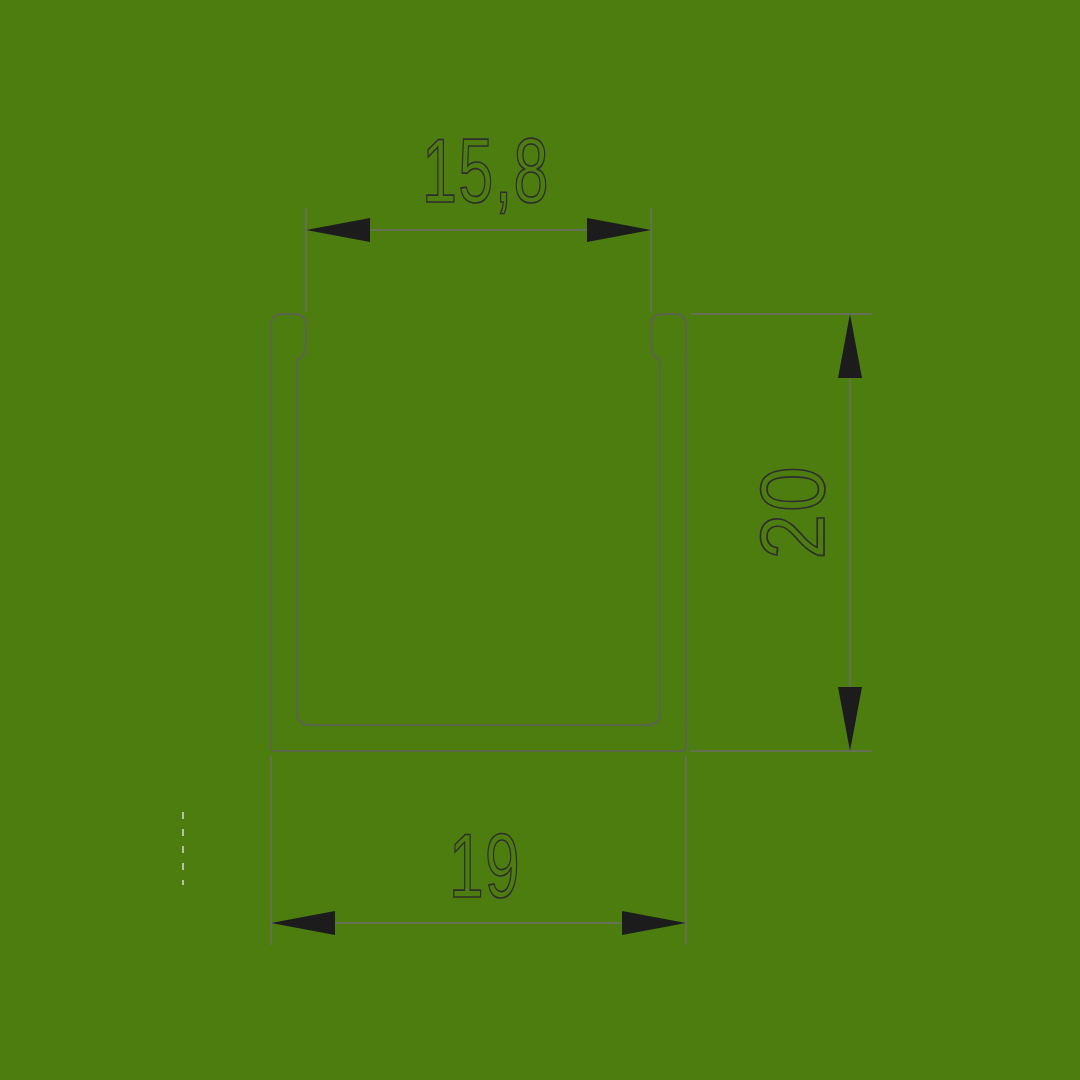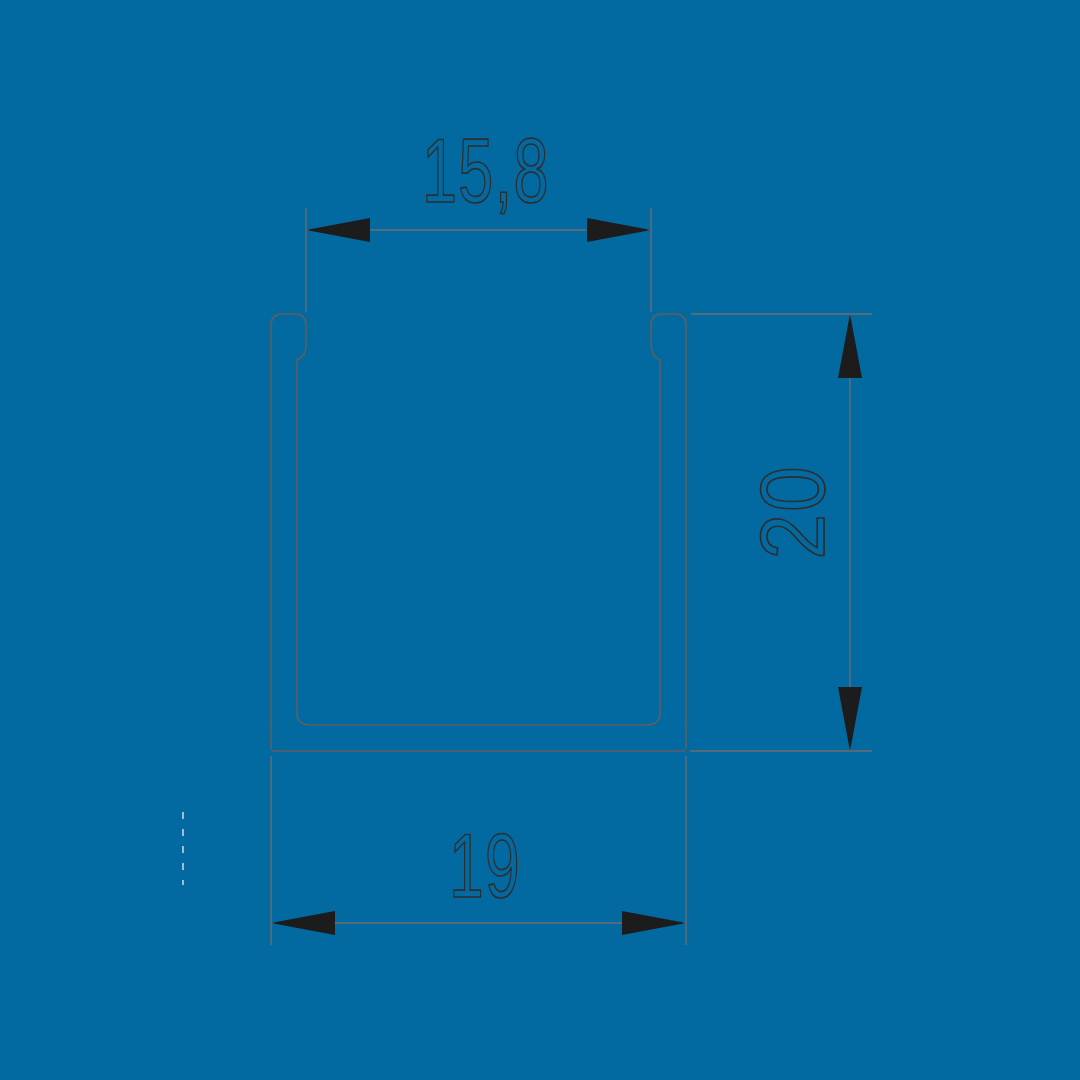--- a/index.html
+++ b/index.html
@@ -8,21 +8,21 @@
     background: #ffffff;
     width: 1080px;
     height: 1080px;
     overflow: hidden;
     font-family: "Liberation Sans", sans-serif;
   }
   .canvas {
     position: relative;
     width: 1080px;
     height: 1080px;
-    background: #0369a1;
+    background: #4d7c0f;
   }
   svg { display: block; }
   text.dim-text {
     font-family: "Liberation Sans", sans-serif;
     font-size: 90px;
     letter-spacing: 2px;
   }
 </style>
 </head>
 <body>

